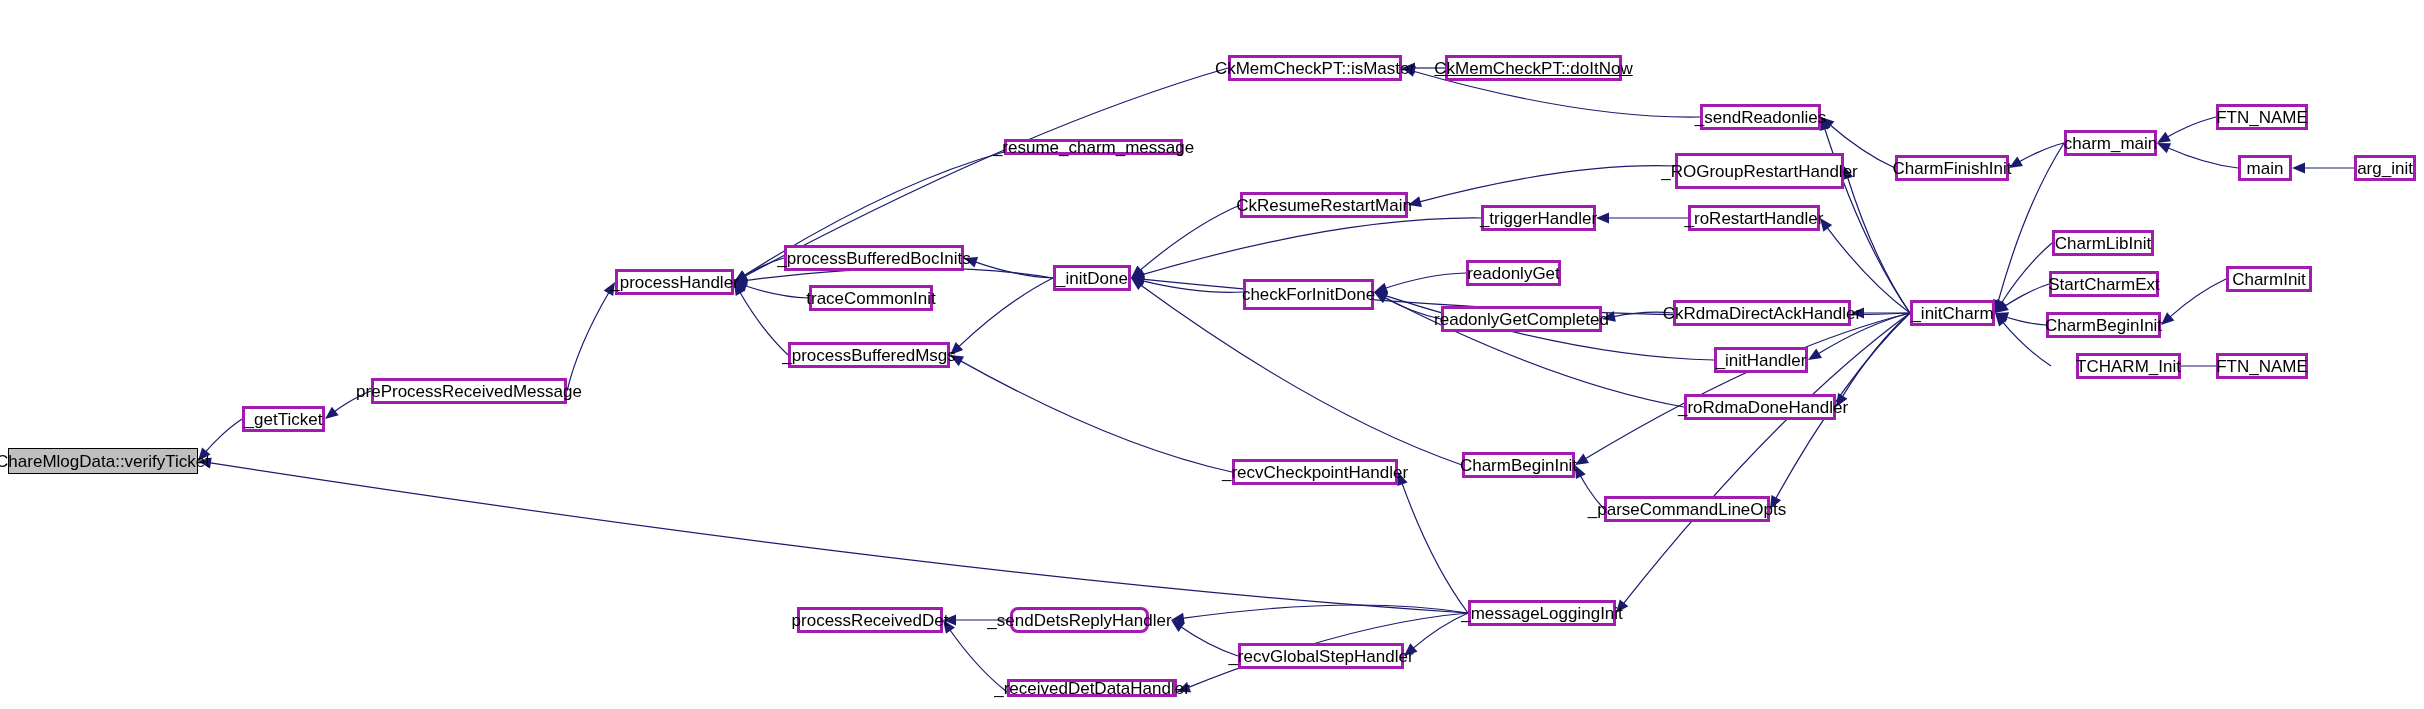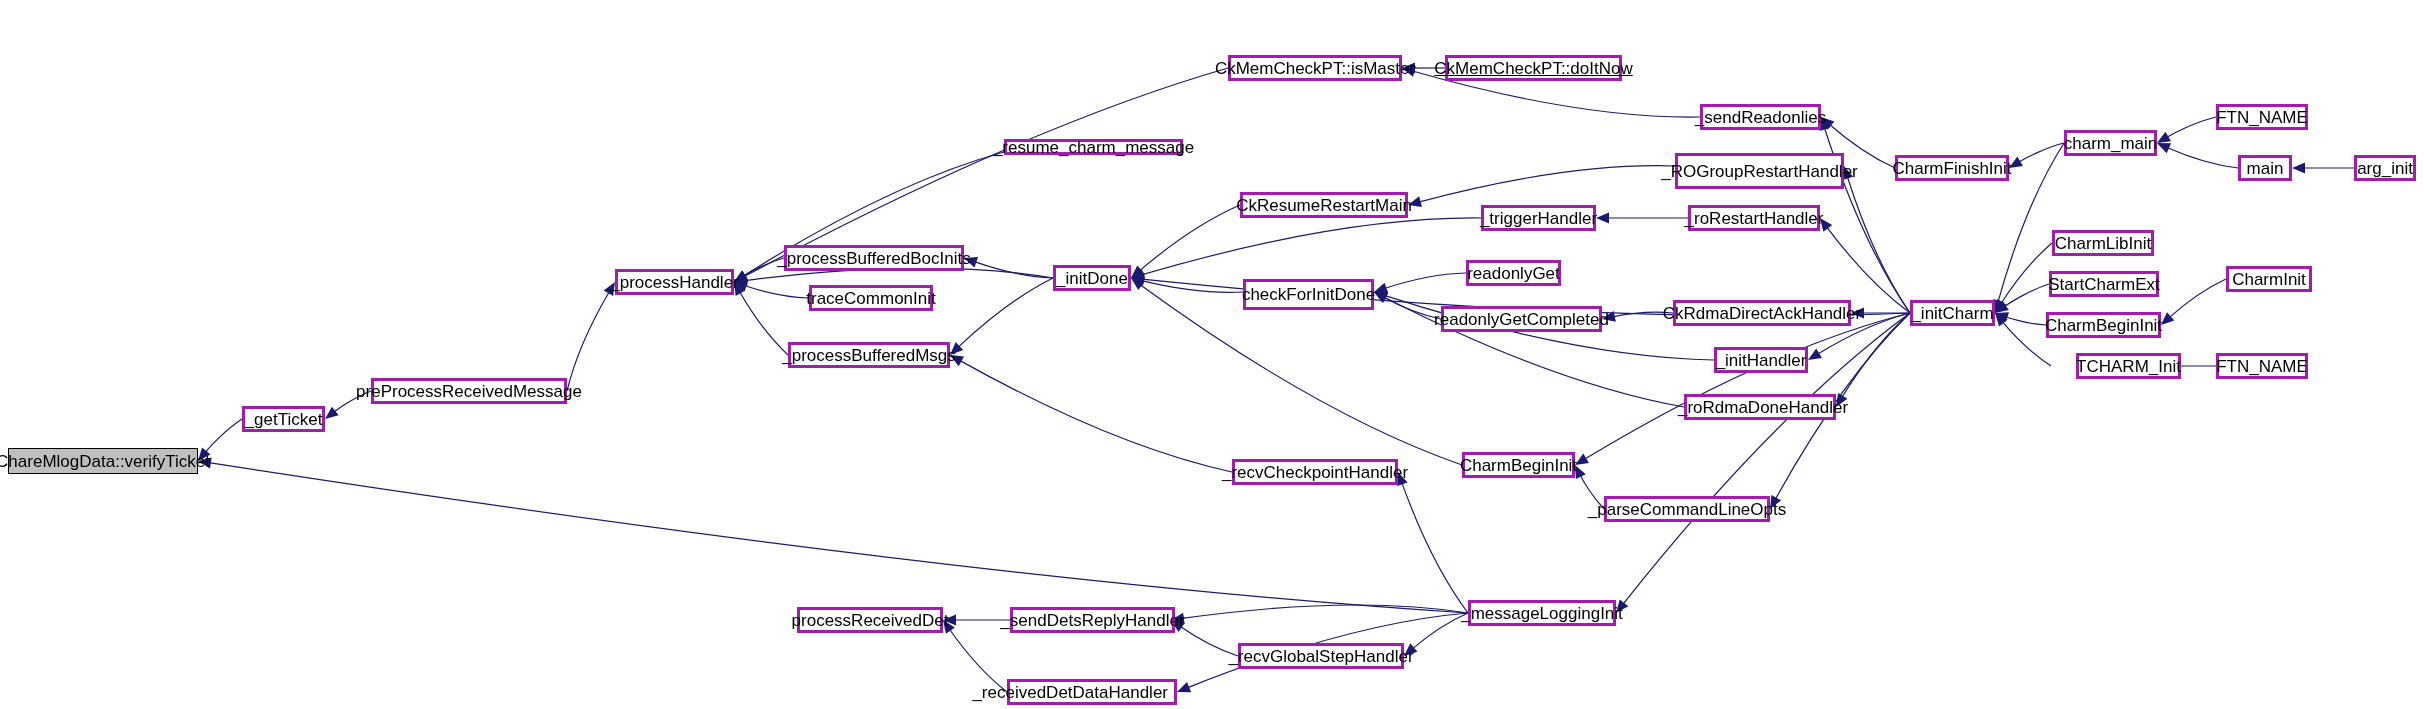--- a/index.html
+++ b/index.html
@@ -171,24 +171,24 @@
     </div>
     <div class="node" style="left: 788px; top: 342px; width: 162px; height: 26px;">
       <span>_processBufferedMsgs</span>
     </div>
     <div class="node" style="left: 1053px; top: 265px; width: 78px; height: 26px;">
       <span>_initDone</span>
     </div>
     <div class="node" style="left: 797px; top: 607px; width: 146px; height: 26px;">
       <span>processReceivedDet</span>
     </div>
-    <div class="node" style="left: 1010px; top: 607px; width: 165px; height: 26px;">
+    <div class="node" style="left: 1010px; top: 607px; width: 139px; height: 26px; border-radius: 8px;">
       <span>_sendDetsReplyHandler</span>
     </div>
-    <div class="node" style="left: 1007px; top: 679px; width: 170px; height: 26px; justify-content: flex-end;">
+    <div class="node" style="left: 1007px; top: 679px; width: 170px; height: 18px;">
       <span>_receivedDetDataHandler</span>
     </div>
     <div class="node" style="left: 1238px; top: 643px; width: 166px; height: 26px;">
       <span>_recvGlobalStepHandler</span>
     </div>
     <div class="node" style="left: 1232px; top: 459px; width: 166px; height: 26px;">
       <span>_recvCheckpointHandler</span>
     </div>
     <div class="node" style="left: 1004px; top: 139px; width: 179px; height: 16px;">
       <span>_resume_charm_message</span>

